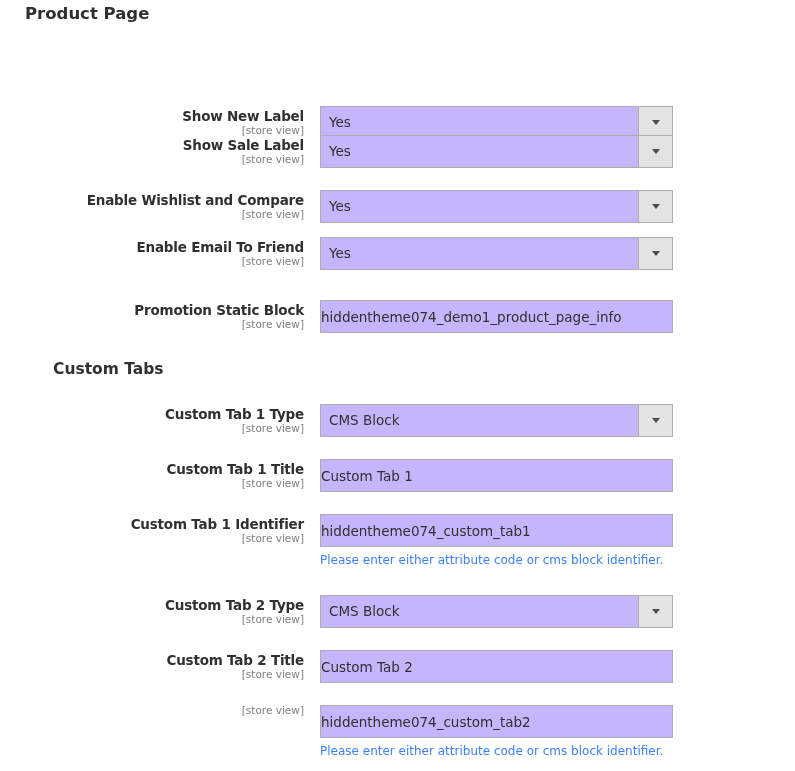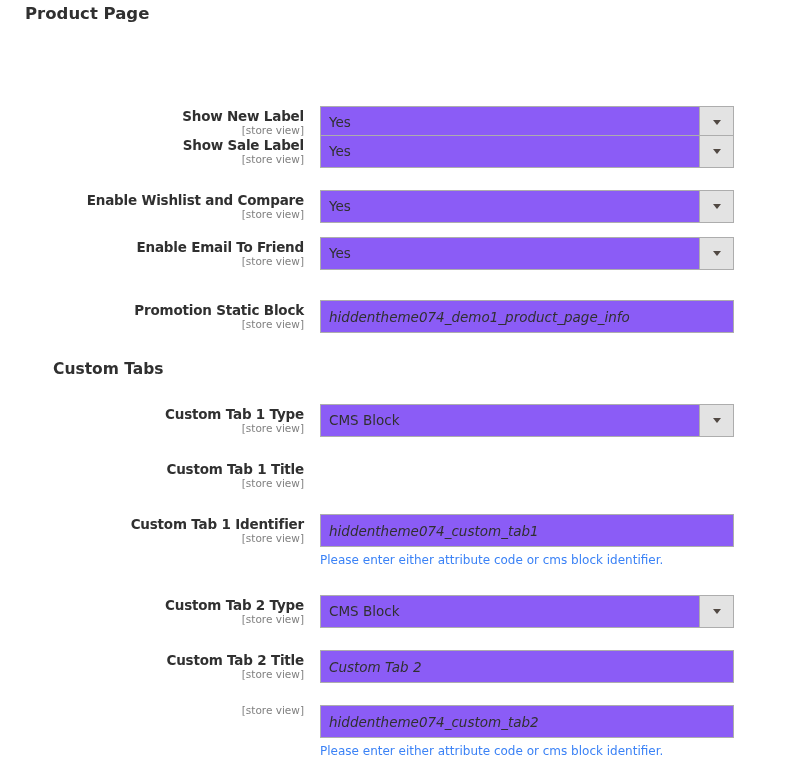--- a/index.html
+++ b/index.html
@@ -39,24 +39,24 @@
       font-size: 10.5px;
       color: #808080;
       line-height: 12px;
       margin-top: -1px;
     }
 
     .control {
       position: absolute;
       left: 320px;
       top: 0;
-      width: 414px;
+      width: 353px;
       height: 33px;
       border: 1px solid #adadad;
-      background: #8b5cf6;
+      background: #c4b5fd;
       font-size: 13.5px;
       color: #303030;
       font-family: "DejaVu Sans", "Liberation Sans", sans-serif;
     }
     .control.select .value {
       position: absolute;
       left: 8px;
       top: 0;
       line-height: 31px;
       white-space: nowrap;
@@ -73,24 +73,23 @@
     .control.select .arrow {
       position: absolute;
       left: 13px;
       top: 13px;
       width: 0; height: 0;
       border-left: 4px solid transparent;
       border-right: 4px solid transparent;
       border-top: 5px solid #514943;
     }
     input.control.text {
-      padding: 0 8px;
+      padding: 0 0;
       line-height: 31px;
       outline: none;
-      font-style: italic;
     }
 
     .note {
       position: absolute;
       left: 320px;
       top: 39px;
       font-size: 12px;
       color: #3b82f6;
       white-space: nowrap;
     }
@@ -173,20 +172,21 @@
         <span class="arrow"></span>
       </span>
   </div>
 </div>
 
 <div class="row" style="top:459px;">
   <div class="label-wrap">
     <span class="label-main">Custom Tab 1 Title</span>
     <span class="label-scope">[store view]</span>
   </div>
+  <input class="control text" type="text" value="Custom Tab 1" style="">
 </div>
 
 <div class="row" style="top:514px; height:60px;">
   <div class="label-wrap">
     <span class="label-main">Custom Tab 1 Identifier</span>
     <span class="label-scope">[store view]</span>
   </div>
   <input class="control text" type="text" value="hiddentheme074_custom_tab1" style="">
   <div class="note">Please enter either attribute code or cms block identifier.</div>
 </div>

